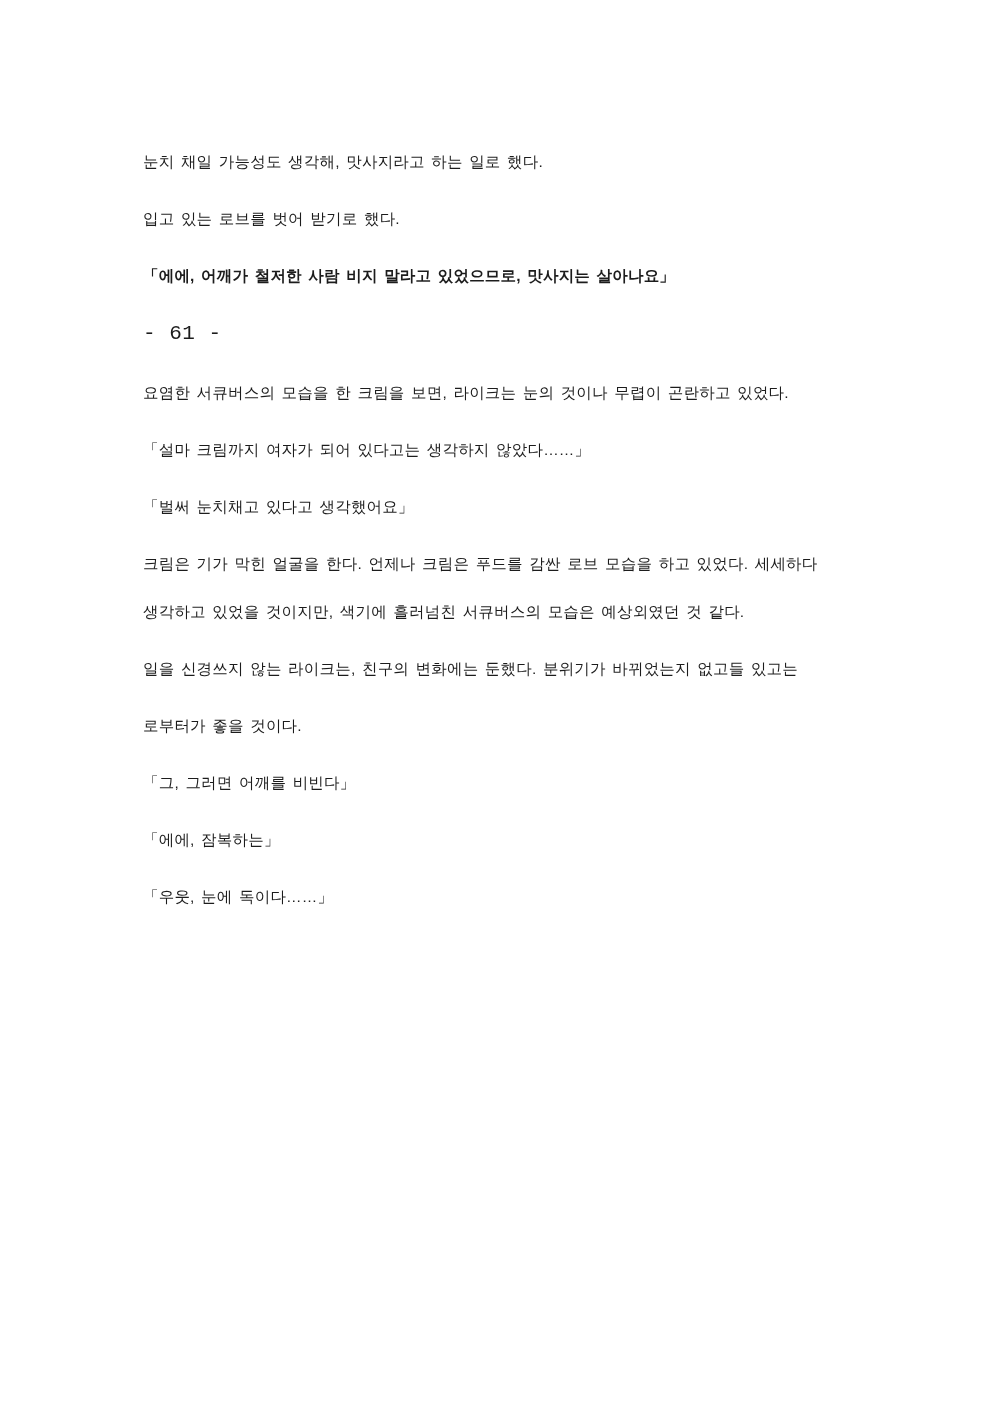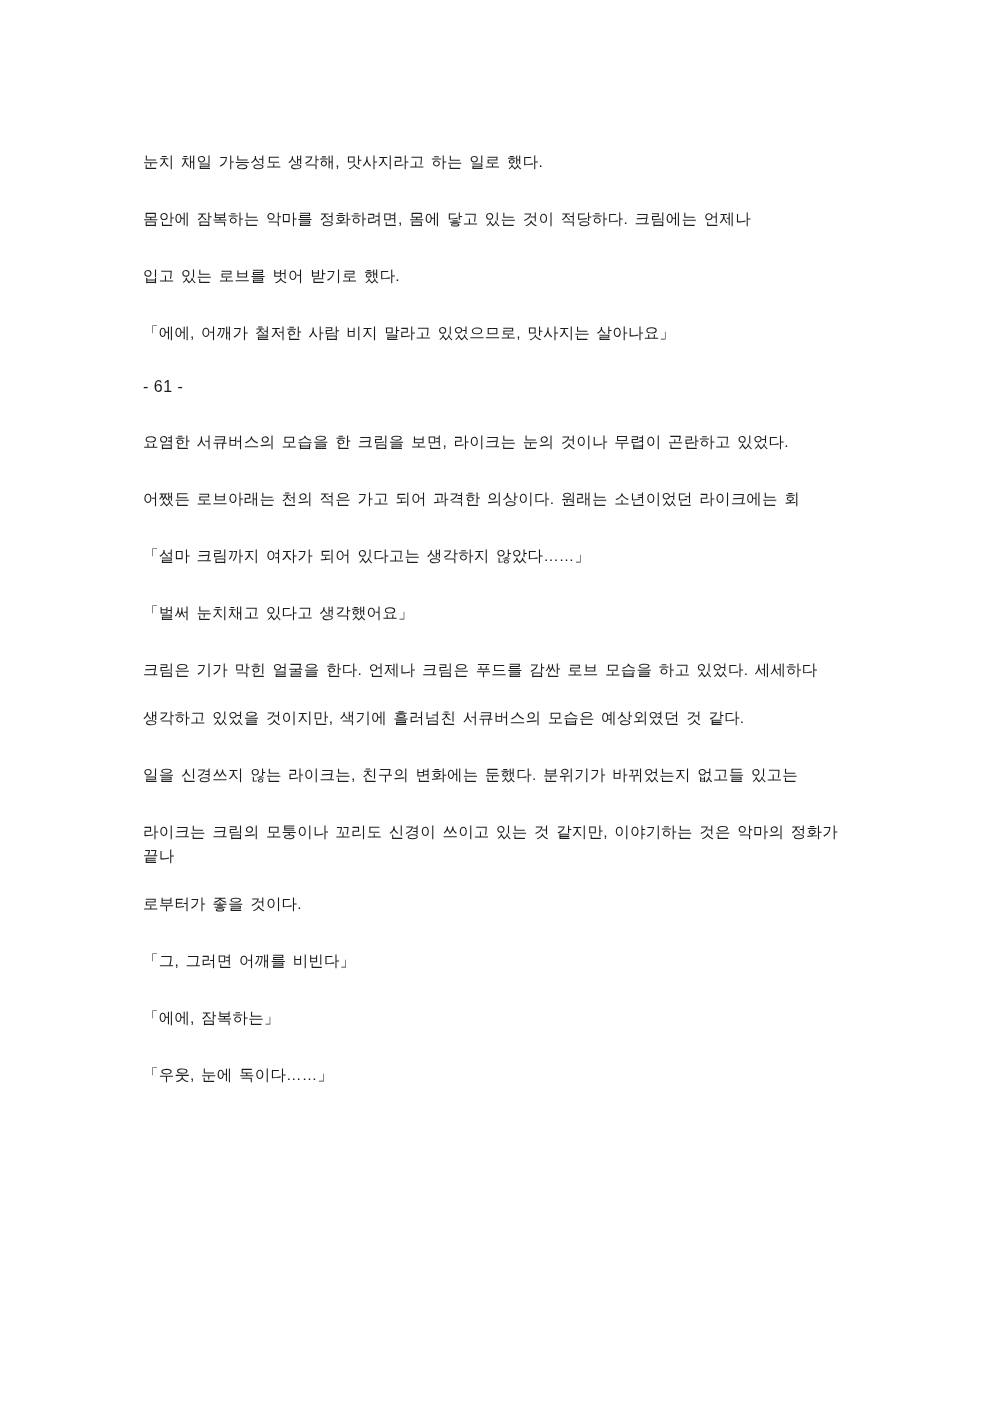--- a/index.html
+++ b/index.html
@@ -29,52 +29,51 @@
     margin: 0 0 33px 0;
     font-size: 15.5px;
     line-height: 1.55;
     letter-spacing: 0.2px;
     color: #1c1c1c;
     word-spacing: 2px;
     font-family: "Liberation Sans", sans-serif;
   }
   p.para.tight {
     margin-bottom: 30px;
+    font-weight: bold;
   }
   p.page-number {
     margin: 0 0 30px 0;
-    font-size: 16px;
+    font-size: 21px;
     line-height: 1.55;
     color: #1c1c1c;
     letter-spacing: 0.5px;
+    font-family: Liberation Mono, monospace;
   }
   p.para.wrap {
     margin-bottom: 24px;
   }
 </style>
 </head>
 <body>
 
 <div class="page">
   <div class="doc-body">
 
     <p class="para">눈치 채일 가능성도 생각해, 맛사지라고 하는 일로 했다.</p>
-    <p class="para">몸안에 잠복하는 악마를 정화하려면, 몸에 닿고 있는 것이 적당하다. 크림에는 언제나</p>
     <p class="para">입고 있는 로브를 벗어 받기로 했다.</p>
     <p class="para tight">「에에, 어깨가 철저한 사람 비지 말라고 있었으므로, 맛사지는 살아나요」</p>
 
     <p class="page-number">- 61 -</p>
 
     <p class="para">요염한 서큐버스의 모습을 한 크림을 보면, 라이크는 눈의 것이나 무렵이 곤란하고 있었다.</p>
-    <p class="para">어쨌든 로브아래는 천의 적은 가고 되어 과격한 의상이다. 원래는 소년이었던 라이크에는 회</p>
     <p class="para">「설마 크림까지 여자가 되어 있다고는 생각하지 않았다……」</p>
     <p class="para">「벌써 눈치채고 있다고 생각했어요」</p>
     <p class="para wrap">크림은 기가 막힌 얼굴을 한다. 언제나 크림은 푸드를 감싼 로브 모습을 하고 있었다. 세세하다</p>
     <p class="para">생각하고 있었을 것이지만, 색기에 흘러넘친 서큐버스의 모습은 예상외였던 것 같다.</p>
     <p class="para">일을 신경쓰지 않는 라이크는, 친구의 변화에는 둔했다. 분위기가 바뀌었는지 없고들 있고는</p>
-    <p class="para wrap">라이크는 크림의 모퉁이나 꼬리도 신경이 쓰이고 있는 것 같지만, 이야기하는 것은 악마의 정화가 끝나</p>
     <p class="para">로부터가 좋을 것이다.</p>
     <p class="para">「그, 그러면 어깨를 비빈다」</p>
     <p class="para">「에에, 잠복하는」</p>
     <p class="para">「우웃, 눈에 독이다……」</p>
 
   </div>
 </div>
 
 </body></html>

